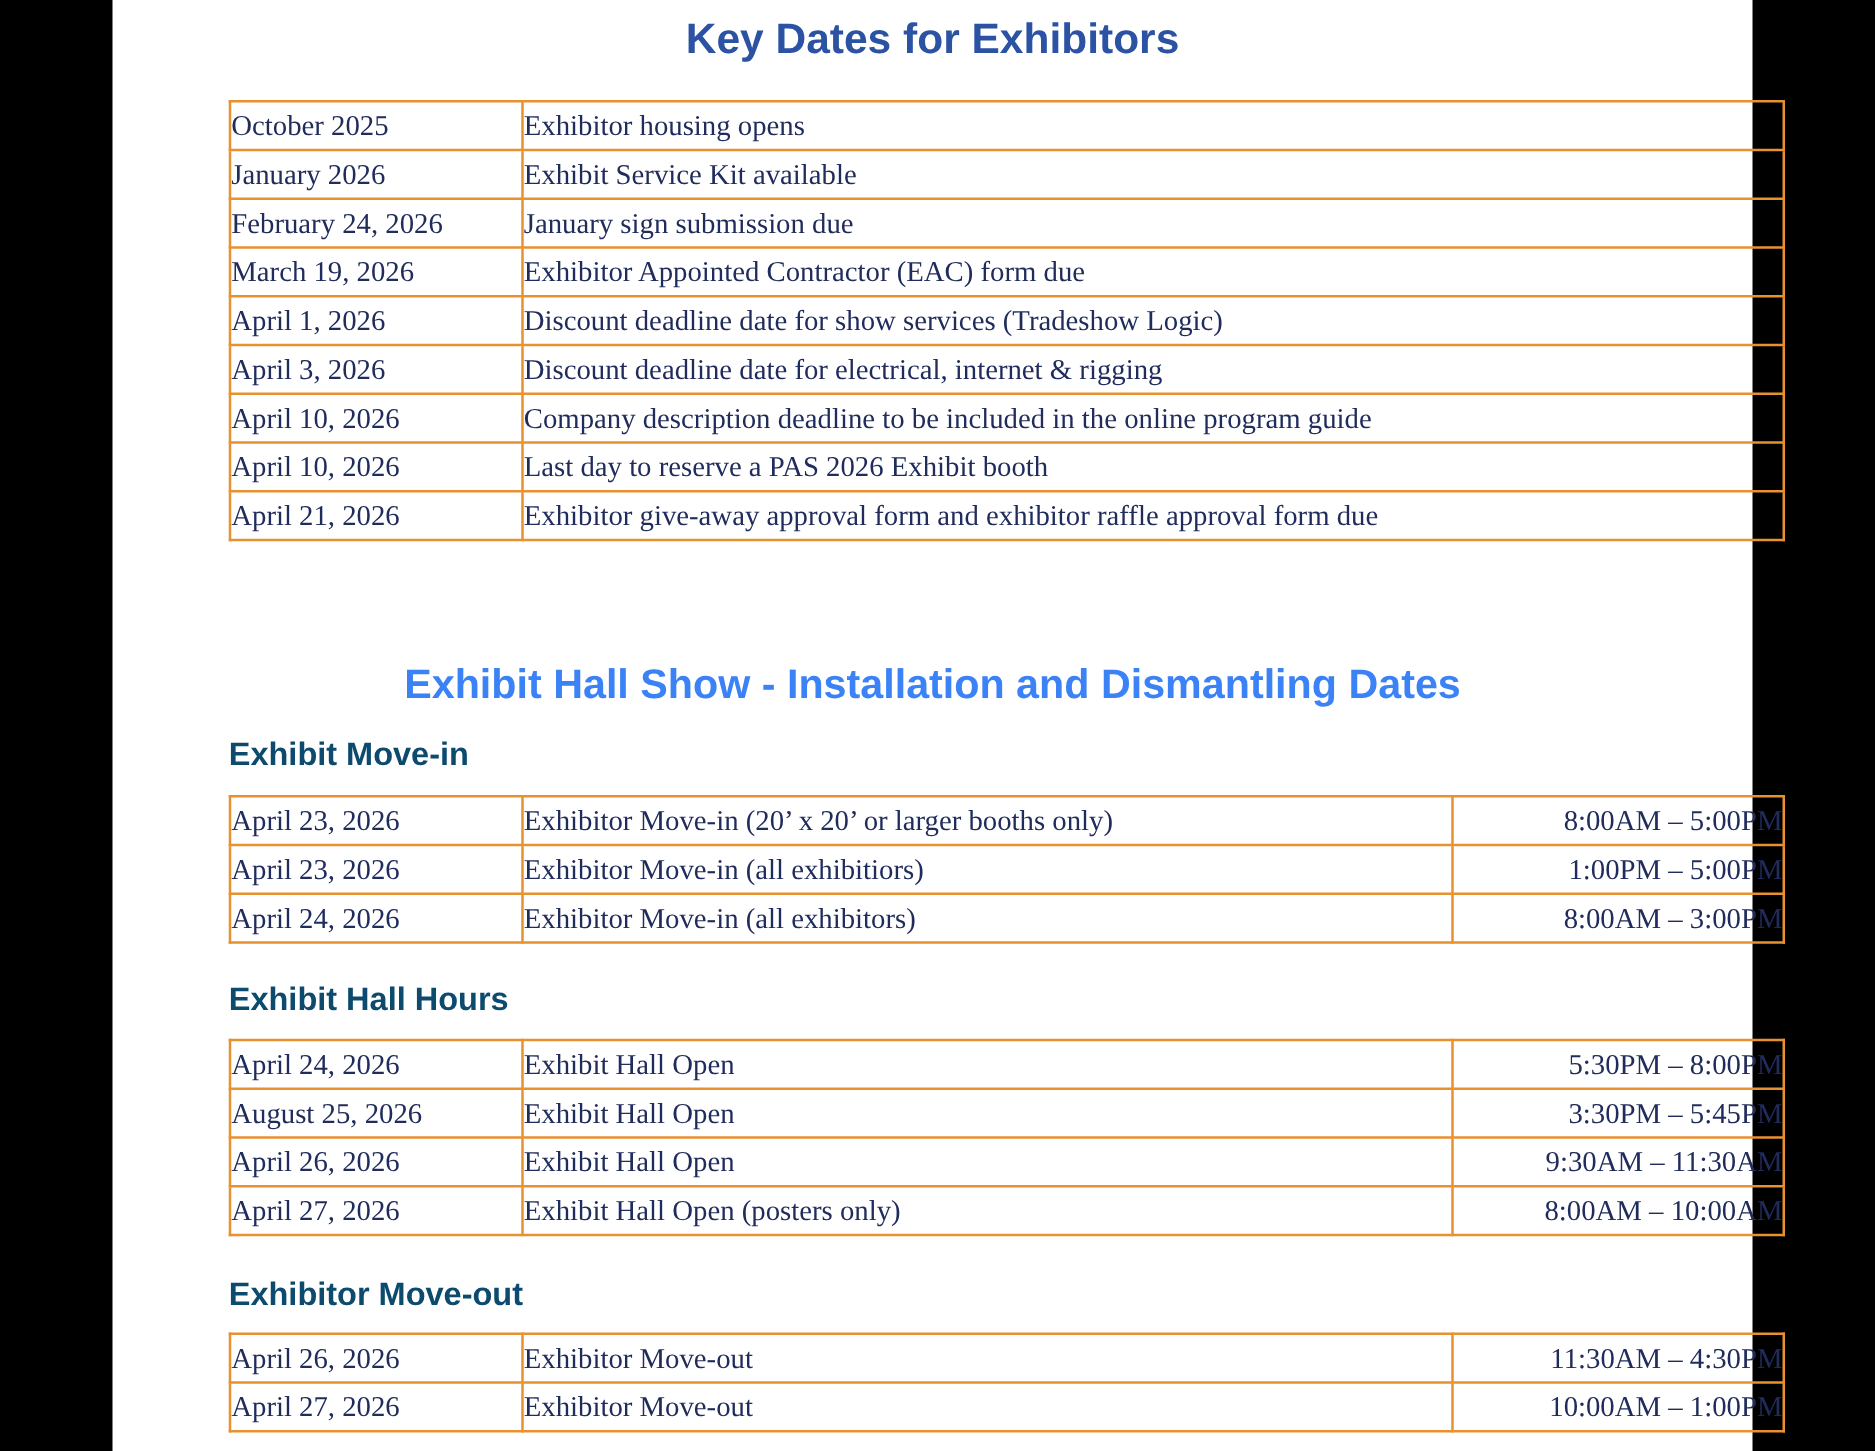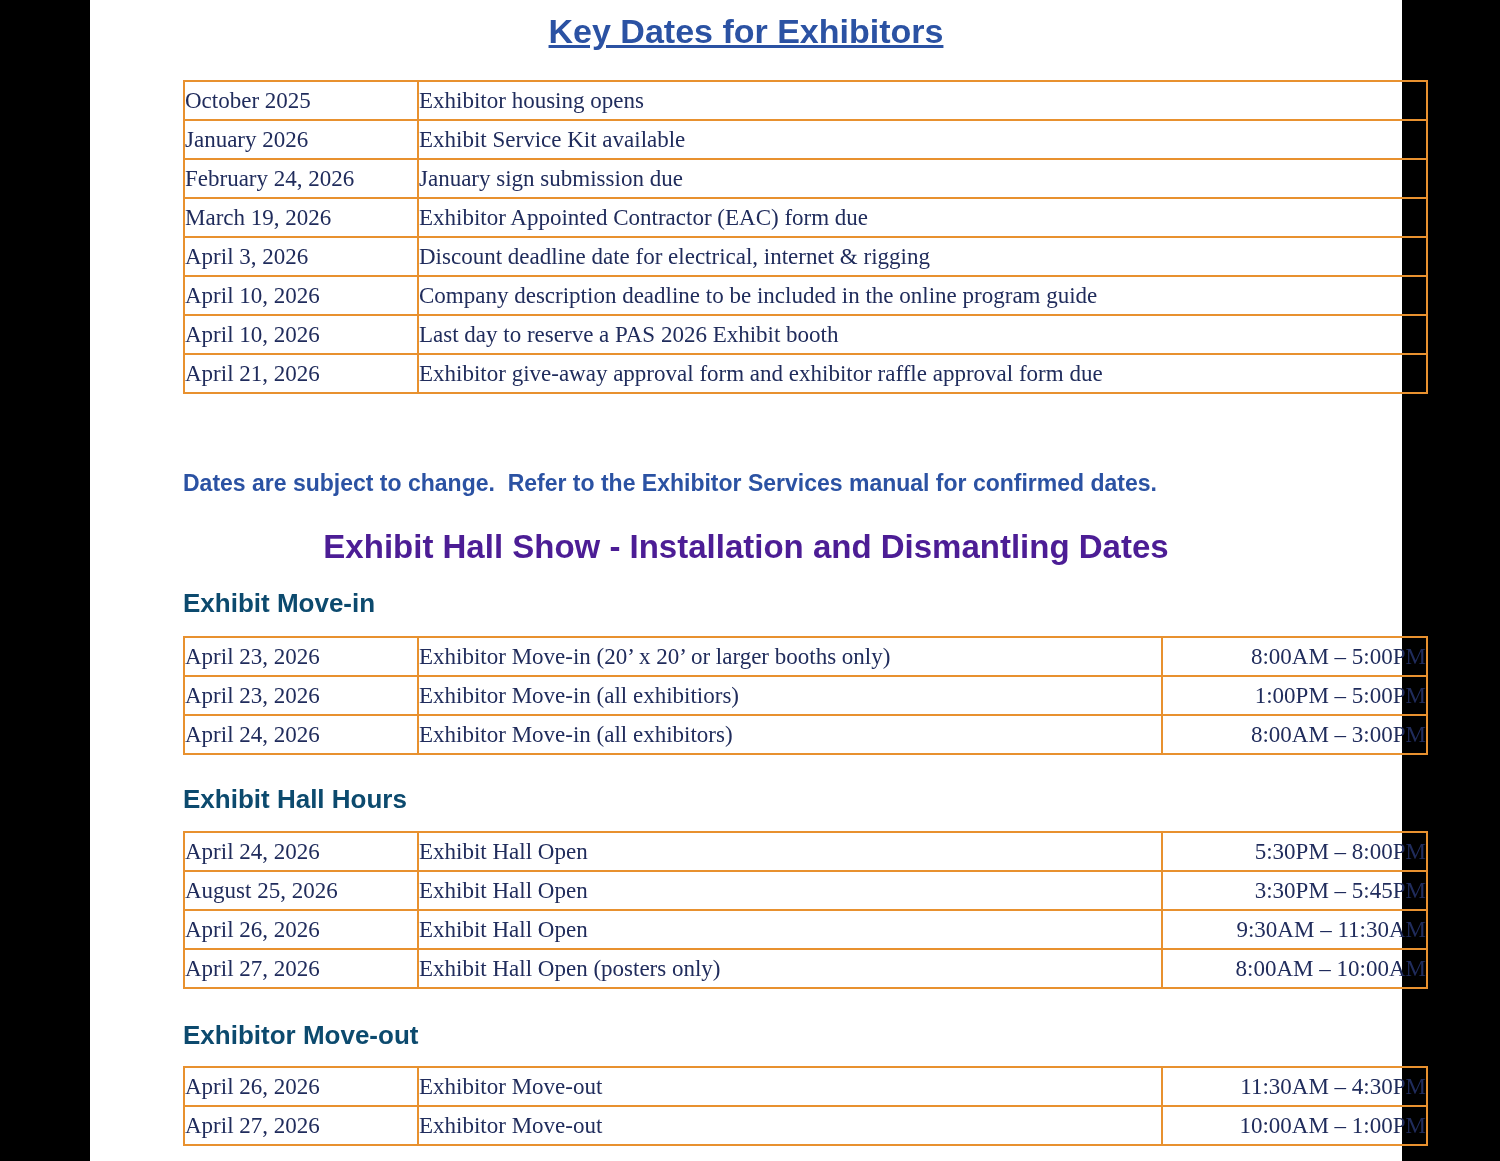--- a/index.html
+++ b/index.html
@@ -14,27 +14,26 @@
     position: absolute; left: 90px; top: 0;
     width: 1312px; height: 1161px;
     background: #ffffff;
   }
   .doc-title {
     position: absolute; top: 12px; left: 0; width: 100%;
     text-align: center;
     font-size: 34px; font-weight: bold;
     color: #2B52A3;
     letter-spacing: 0px;
-    text-decoration: underline;
   }
   .section-title {
     position: absolute; top: 528px; left: 0; width: 100%;
     text-align: center;
     font-size: 33px; font-weight: bold;
-    color: #4c1d95;
+    color: #3b82f6;
   }
   .note {
     position: absolute; left: 93px; top: 470px;
     font-size: 23px; font-weight: bold;
     color: #2B52A3;
     white-space: pre-wrap;
   }
   .subheading {
     position: absolute; left: 93px;
     font-size: 26px; font-weight: bold;
@@ -89,39 +88,42 @@
       </tr>
       <tr>
         <td class="cell-date">February 24, 2026</td>
         <td class="cell-event">January sign submission due</td>
       </tr>
       <tr>
         <td class="cell-date">March 19, 2026</td>
         <td class="cell-event">Exhibitor Appointed Contractor (EAC) form due</td>
       </tr>
       <tr>
+        <td class="cell-date">April 1, 2026</td>
+        <td class="cell-event">Discount deadline date for show services (Tradeshow Logic)</td>
+      </tr>
+      <tr>
         <td class="cell-date">April 3, 2026</td>
         <td class="cell-event">Discount deadline date for electrical, internet &amp; rigging</td>
       </tr>
       <tr>
         <td class="cell-date">April 10, 2026</td>
         <td class="cell-event">Company description deadline to be included in the online program guide</td>
       </tr>
       <tr>
         <td class="cell-date">April 10, 2026</td>
         <td class="cell-event">Last day to reserve a PAS 2026 Exhibit booth</td>
       </tr>
       <tr>
         <td class="cell-date">April 21, 2026</td>
         <td class="cell-event">Exhibitor give-away approval form and exhibitor raffle approval form due</td>
       </tr>
     </tbody>
   </table>
 
-  <div class="note">Dates are subject to change.  Refer to the Exhibitor Services manual for confirmed dates.</div>
 
   <div class="section-title">Exhibit Hall Show - Installation and Dismantling Dates</div>
 
   <div class="subheading" id="subheading-movein">Exhibit Move-in</div>
 
   <table class="sched" id="table-movein">
     <tbody>
       <tr>
         <td class="cell-date">April 23, 2026</td>
         <td class="cell-event">Exhibitor Move-in (20’ x 20’ or larger booths only)</td>

